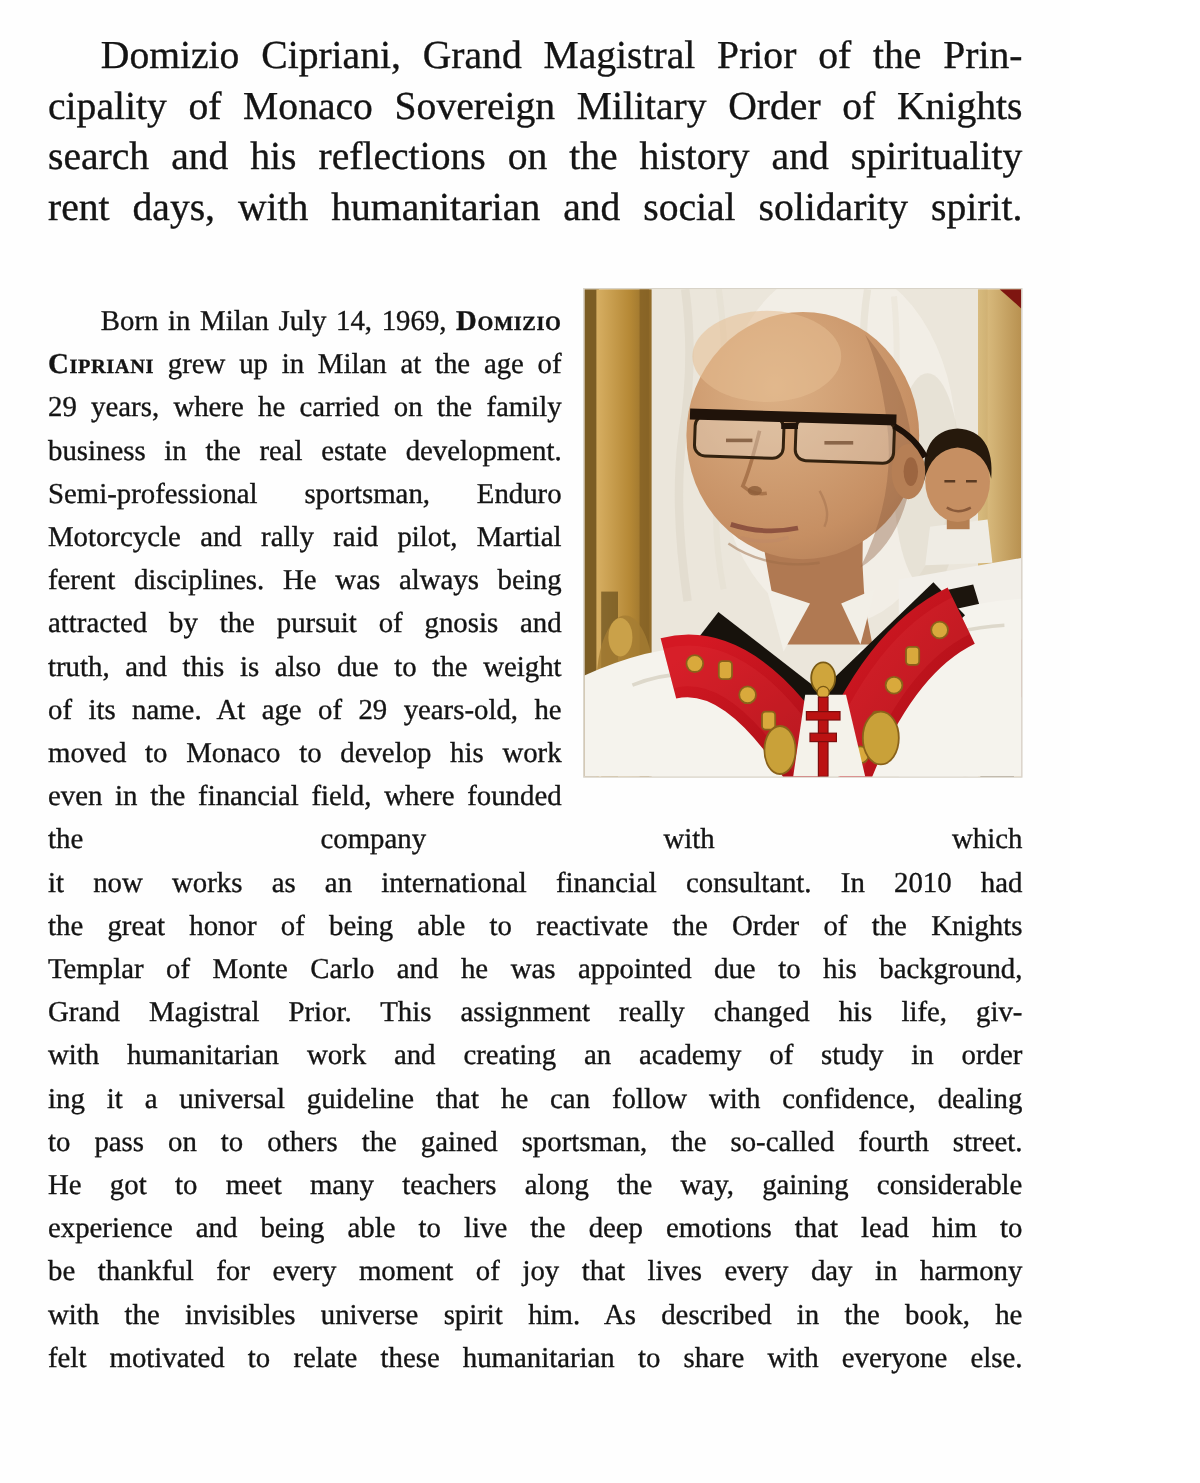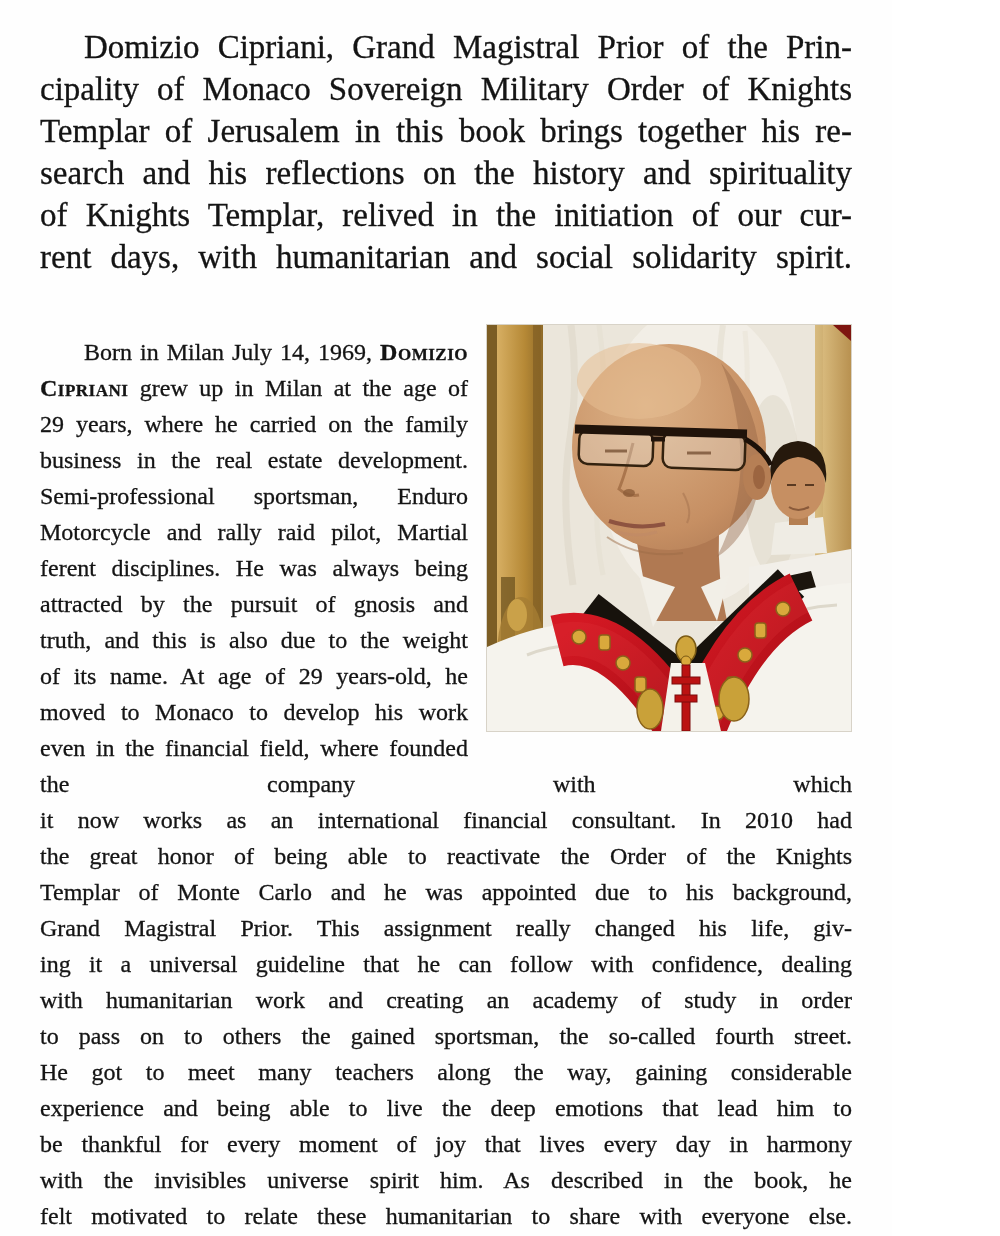--- a/index.html
+++ b/index.html
@@ -35,23 +35,21 @@
   .clearfix::after { content: ""; display: block; clear: both; }
 </style>
 </head>
 <body>
 
 <div class="page">
 
   <div class="para para-intro">
       <div class="jline indent"><span>Domizio Cipriani, Grand Magistral Prior of the Prin-</span></div>
       <div class="jline"><span>cipality of Monaco Sovereign Military Order of Knights</span></div>
-      <div class="jline"><span>Templar of Jerusalem in this book brings together his re-</span></div>
       <div class="jline"><span>search and his reflections on the history and spirituality</span></div>
-      <div class="jline"><span>of Knights Templar, relived in the initiation of our cur-</span></div>
       <div class="jline"><span>rent days, with humanitarian and social solidarity spirit.</span></div>
     </div>
 
   <div class="para para-bio clearfix">
 
     <div class="photo-wrap" role="img" aria-label="Portrait of a bald man wearing glasses and a white Templar robe with a red and gold ceremonial collar and cross pendant; a second robed man and golden columns in the background">
       <svg viewBox="0 0 364 406" aria-hidden="true">
         <defs>
           <linearGradient id="goldcol" x1="0" y1="0" x2="1" y2="0">
             <stop offset="0" stop-color="#d7af63"></stop>
@@ -194,22 +192,22 @@
         <div class="jline"><span>ferent disciplines. He was always being</span></div>
         <div class="jline"><span>attracted by the pursuit of gnosis and</span></div>
         <div class="jline"><span>truth, and this is also due to the weight</span></div>
         <div class="jline"><span>of its name. At age of 29 years-old, he</span></div>
         <div class="jline"><span>moved to Monaco to develop his work</span></div>
         <div class="jline"><span>even in the financial field, where founded the company with which</span></div>
         <div class="jline"><span>it now works as an international financial consultant. In 2010 had</span></div>
         <div class="jline"><span>the great honor of being able to reactivate the Order of the Knights</span></div>
         <div class="jline"><span>Templar of Monte Carlo and he was appointed due to his background,</span></div>
         <div class="jline"><span>Grand Magistral Prior. This assignment really changed his life, giv-</span></div>
+        <div class="jline"><span>with humanitarian work and creating an academy of study in order</span></div>
         <div class="jline"><span>ing it a universal guideline that he can follow with confidence, dealing</span></div>
-        <div class="jline"><span>with humanitarian work and creating an academy of study in order</span></div>
         <div class="jline"><span>to pass on to others the gained sportsman, the so-called fourth street.</span></div>
         <div class="jline"><span>He got to meet many teachers along the way, gaining considerable</span></div>
         <div class="jline"><span>experience and being able to live the deep emotions that lead him to</span></div>
         <div class="jline"><span>be thankful for every moment of joy that lives every day in harmony</span></div>
         <div class="jline"><span>with the invisibles universe spirit him. As described in the book, he</span></div>
         <div class="jline"><span>felt motivated to relate these humanitarian to share with everyone else.</span></div>
       </div>
   </div>
 
 </div>

